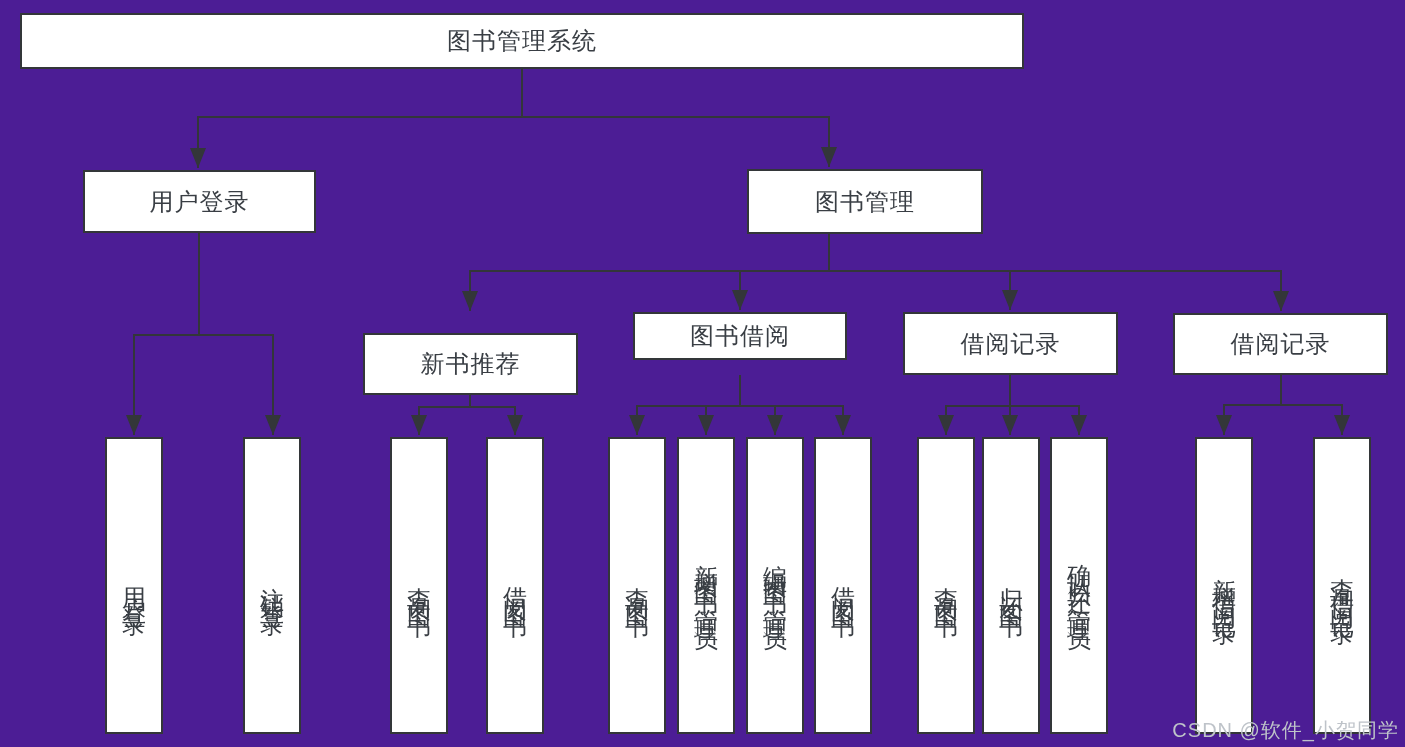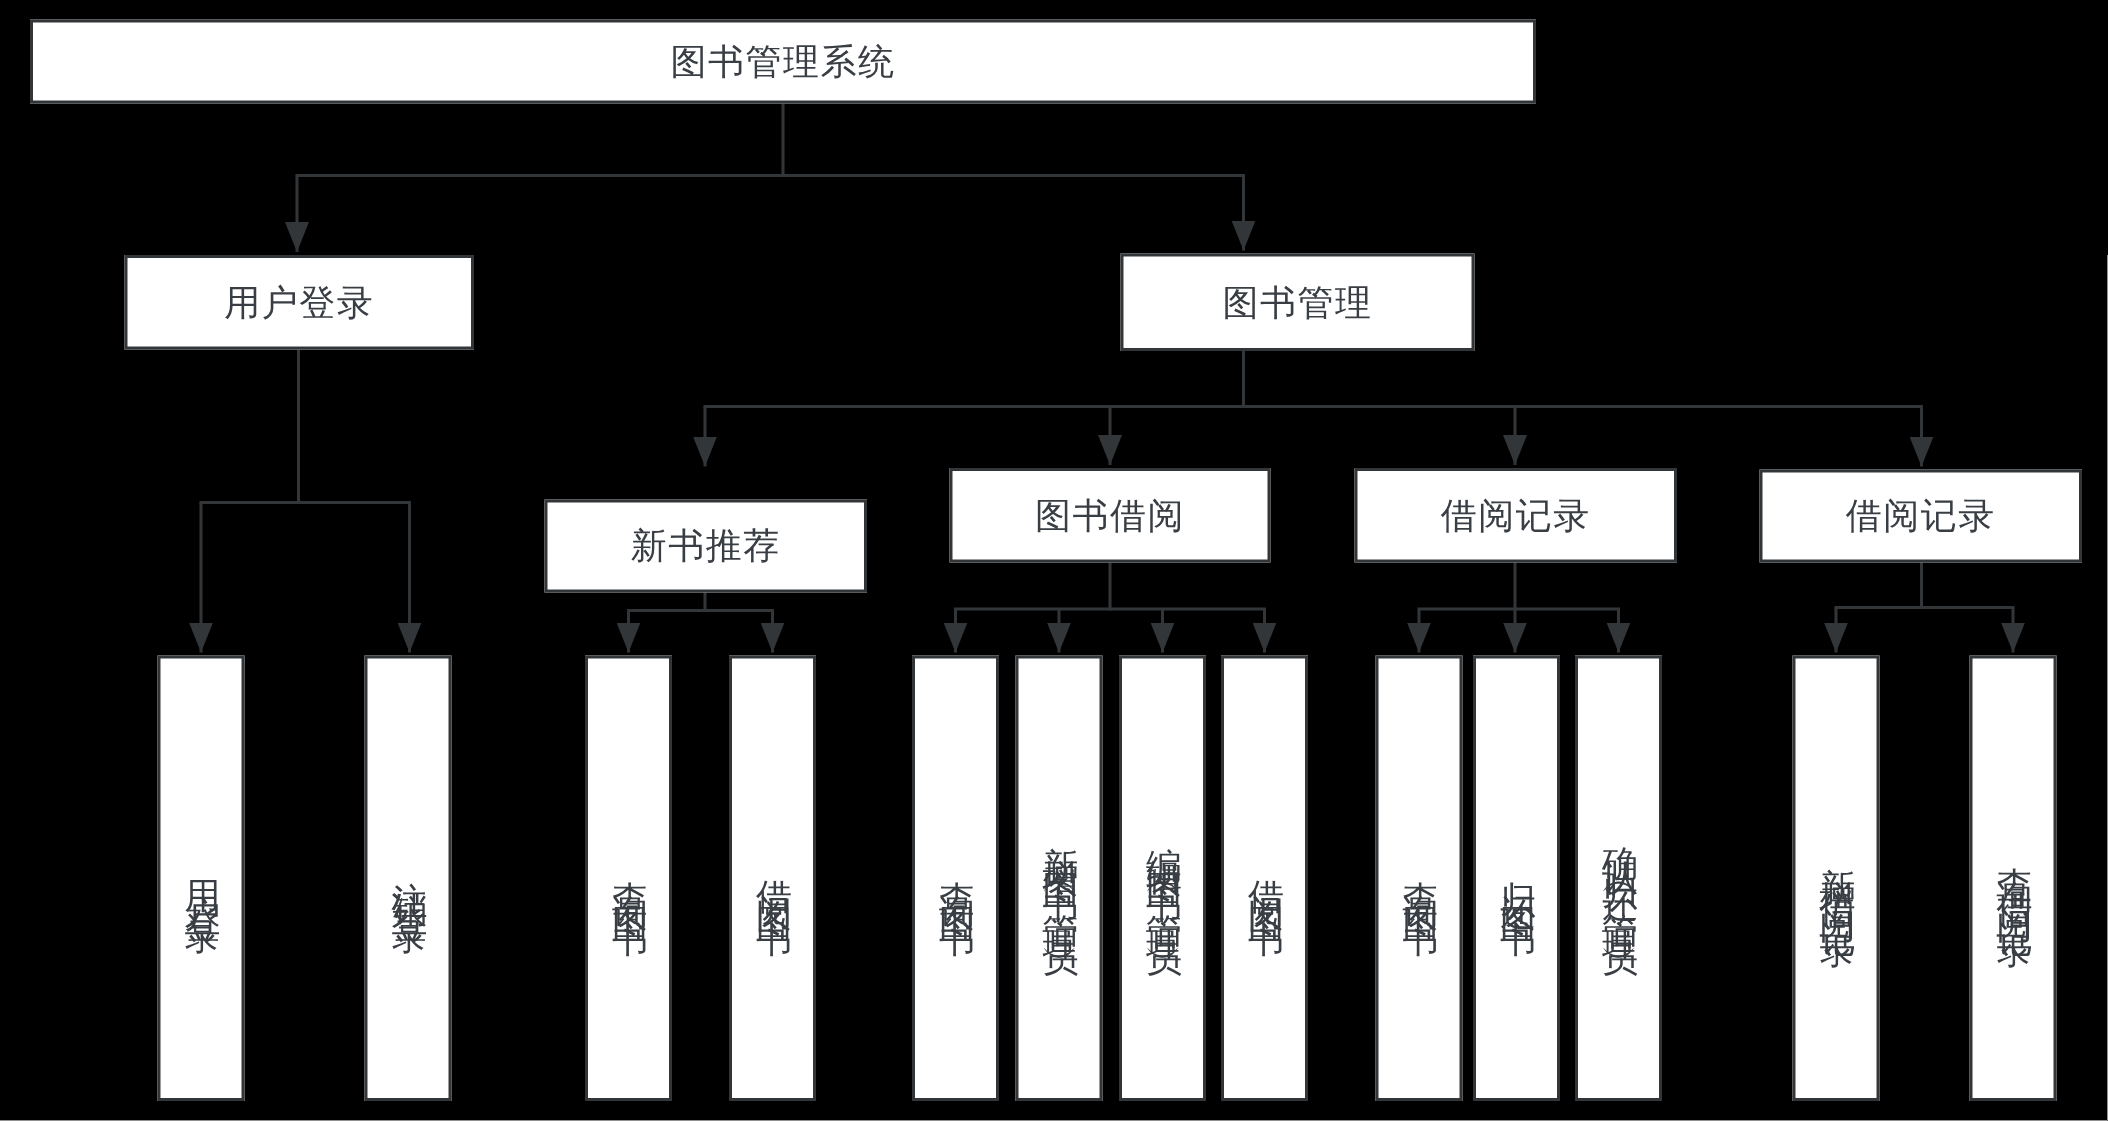--- a/index.html
+++ b/index.html
@@ -5,21 +5,21 @@
   html, body {
     margin: 0;
     padding: 0;
     background: #ffffff;
     font-family: "Liberation Sans", "DejaVu Sans", sans-serif;
   }
   #stage {
     position: relative;
     width: 1405px;
     height: 747px;
-    background: #000000;
+    background: #4c1d95;
     overflow: hidden;
   }
   #connectors {
     position: absolute;
     left: 0;
     top: 0;
     width: 1405px;
     height: 747px;
   }
   .node {
@@ -32,21 +32,21 @@
     justify-content: center;
     color: #393e44;
     font-size: 24px;
     letter-spacing: 1px;
     z-index: 2;
   }
   .node.root   { left: 20px;   top: 13px;  width: 1004px; height: 56px; }
   .node.l2a    { left: 83px;   top: 170px; width: 233px;  height: 63px; }
   .node.l2b    { left: 711px;  top: 169px; width: 236px;  height: 65px; margin-left: 36px; }
   .node.l3a    { left: 363px;  top: 313px; width: 215px;  height: 62px; margin-top: 20px; }
-  .node.l3b    { left: 633px;  top: 312px; width: 214px;  height: 63px; }
+  .node.l3b    { left: 633px;  top: 312px; width: 214px;  height: 48px; }
   .node.l3c    { left: 903px;  top: 312px; width: 215px;  height: 63px; }
   .node.l3d    { left: 1173px; top: 313px; width: 215px;  height: 62px; }
 
   .leaf {
     position: absolute;
     top: 437px;
     height: 297px;
     width: 58px;
     box-sizing: border-box;
     border: 2px solid #333639;
@@ -205,14 +205,15 @@
     <span>确认归还（管理员）</span>
   </div>
 
   <div class="leaf g5c1">
     <span>新增借阅记录</span>
   </div>
   <div class="leaf g5c2">
     <span>查询借阅记录</span>
   </div>
 
+  <div class="watermark">CSDN @软件_小贺同学</div>
 
 </div>
 
 </body></html>

